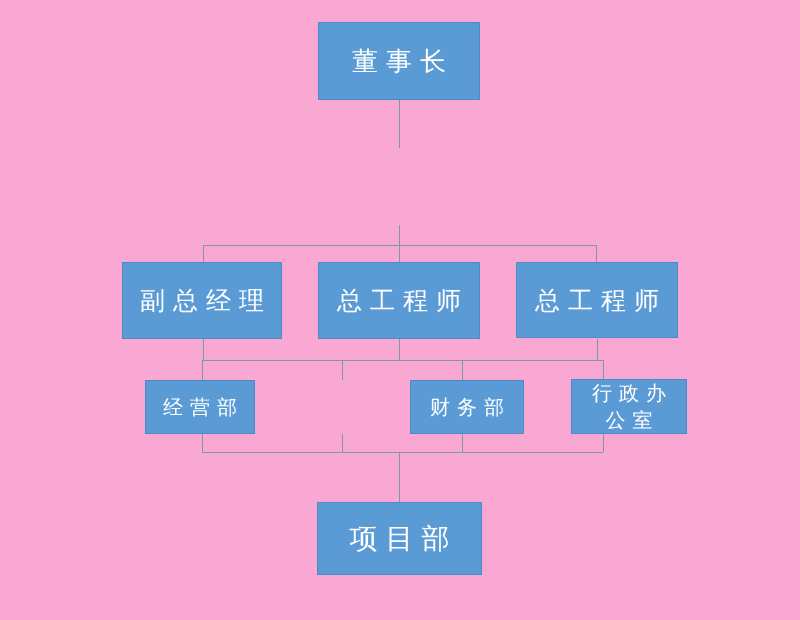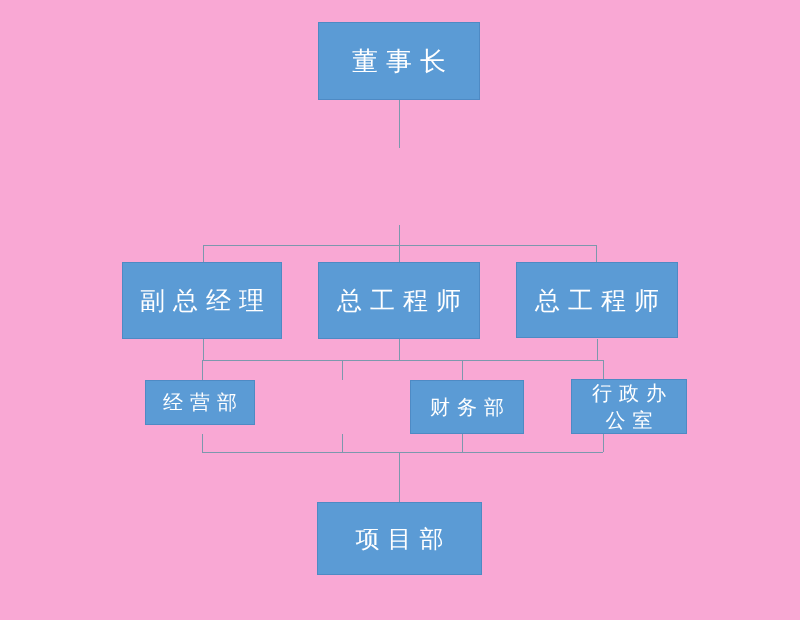--- a/index.html
+++ b/index.html
@@ -26,31 +26,31 @@
   .node .lbl {
     display: block;
     letter-spacing: 8px;
     padding-left: 8px; 
     white-space: nowrap;
   }
   .lvl-big  { font-size: 26px; }
   .lvl-mid  { font-size: 25px; }
   .lvl-sm   { font-size: 20px; }
   .lvl-sm .lbl { letter-spacing: 7px; padding-left: 7px; line-height: 1.35; }
-  .lvl-proj { font-size: 24px; align-items: center; }
+  .lvl-proj { font-size: 28px; align-items: center; }
   .hline { position: absolute; height: 1px; background: #7c98ad; }
   .vline { position: absolute; width: 1px; background: #7c98ad; }
 
   
   .n-chairman { left: 318px; top: 22px;  width: 162px; height: 78px; }
   .n-gm       { left: 318px; top: 148px; width: 162px; height: 77px; }
   .n-dgm      { left: 122px; top: 262px; width: 160px; height: 77px; }
   .n-fd       { left: 318px; top: 262px; width: 162px; height: 77px; }
   .n-ce       { left: 516px; top: 262px; width: 162px; height: 76px; }
-  .n-op       { left: 145px; top: 380px; width: 110px; height: 45px; }
+  .n-op       { left: 145px; top: 380px; width: 110px; height: 54px; }
   .n-eng      { left: 278px; top: 380px; width: 113px; height: 54px; }
   .n-fin      { left: 410px; top: 380px; width: 114px; height: 54px; }
   .n-admin    { left: 547px; top: 379px; width: 116px; height: 55px; margin-left: 24px; }
   .n-proj     { left: 317px; top: 502px; width: 165px; height: 73px; }
 </style>
 </head>
 <body>
 
 <div class="canvas">
 

